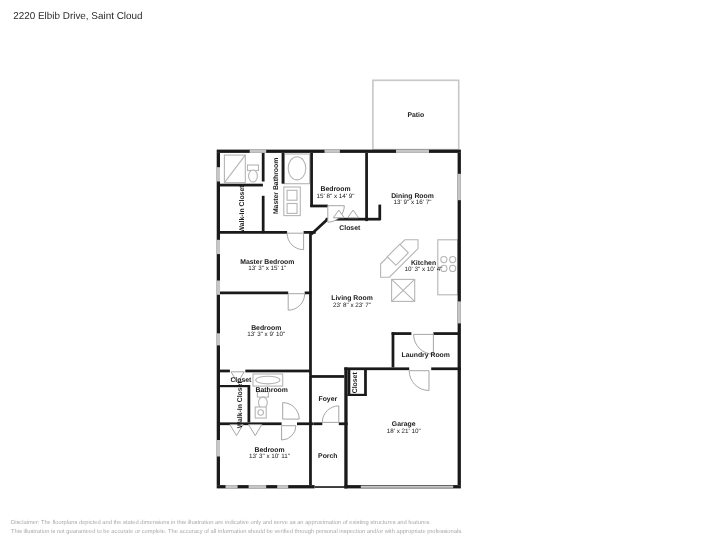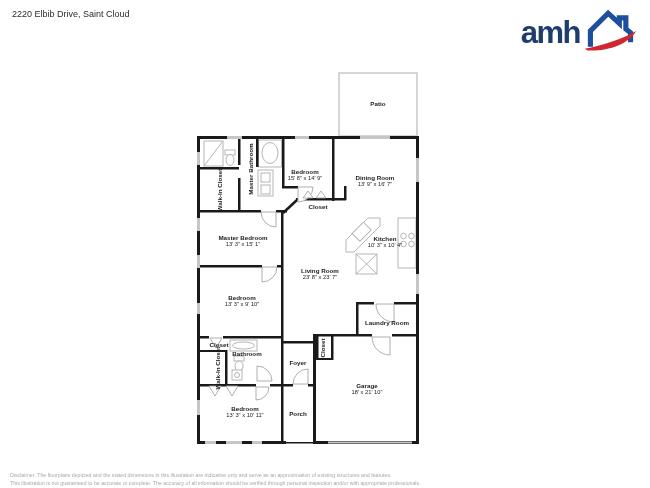--- a/index.html
+++ b/index.html
@@ -18,27 +18,20 @@
   .footer{position:absolute;left:10px;top:471px;width:1160px;transform:scale(0.55);
           transform-origin:0 0;font-size:9.5px;line-height:1.55;color:#a8a8a8;}
 </style>
 </head>
 <body>
 
 <div id="screen">
 
   <div class="title">2220 Elbib Drive, Saint Cloud</div>
 
-  <div class="logo">
-    <span class="logo-text">amh</span>
-    <svg class="logo-house" width="56" height="48" viewBox="0 0 60 50">
-      <path d="M9 43 V26 L28 7 L40 18 V12 H47 V24 L52 28 V38" fill="none" stroke="#1d4f9e" stroke-width="5.5" stroke-linejoin="miter"></path>
-      <path d="M3 45 C 24 41 44 34 58 26 C 50 40 28 48 6 47 Z" fill="#d22630"></path>
-    </svg>
-  </div>
 
   <svg class="plan-svg" width="650" height="488" viewBox="0 0 650 488">
 
     <g fill="none" stroke="#c8c8c8" stroke-width="1.5">
       <rect x="339" y="73" width="78" height="63"></rect>
     </g>
 
     <g fill="#ffffff" stroke="#b5b5b5" stroke-width="1">
 
       <rect x="204" y="141" width="19" height="25"></rect>

